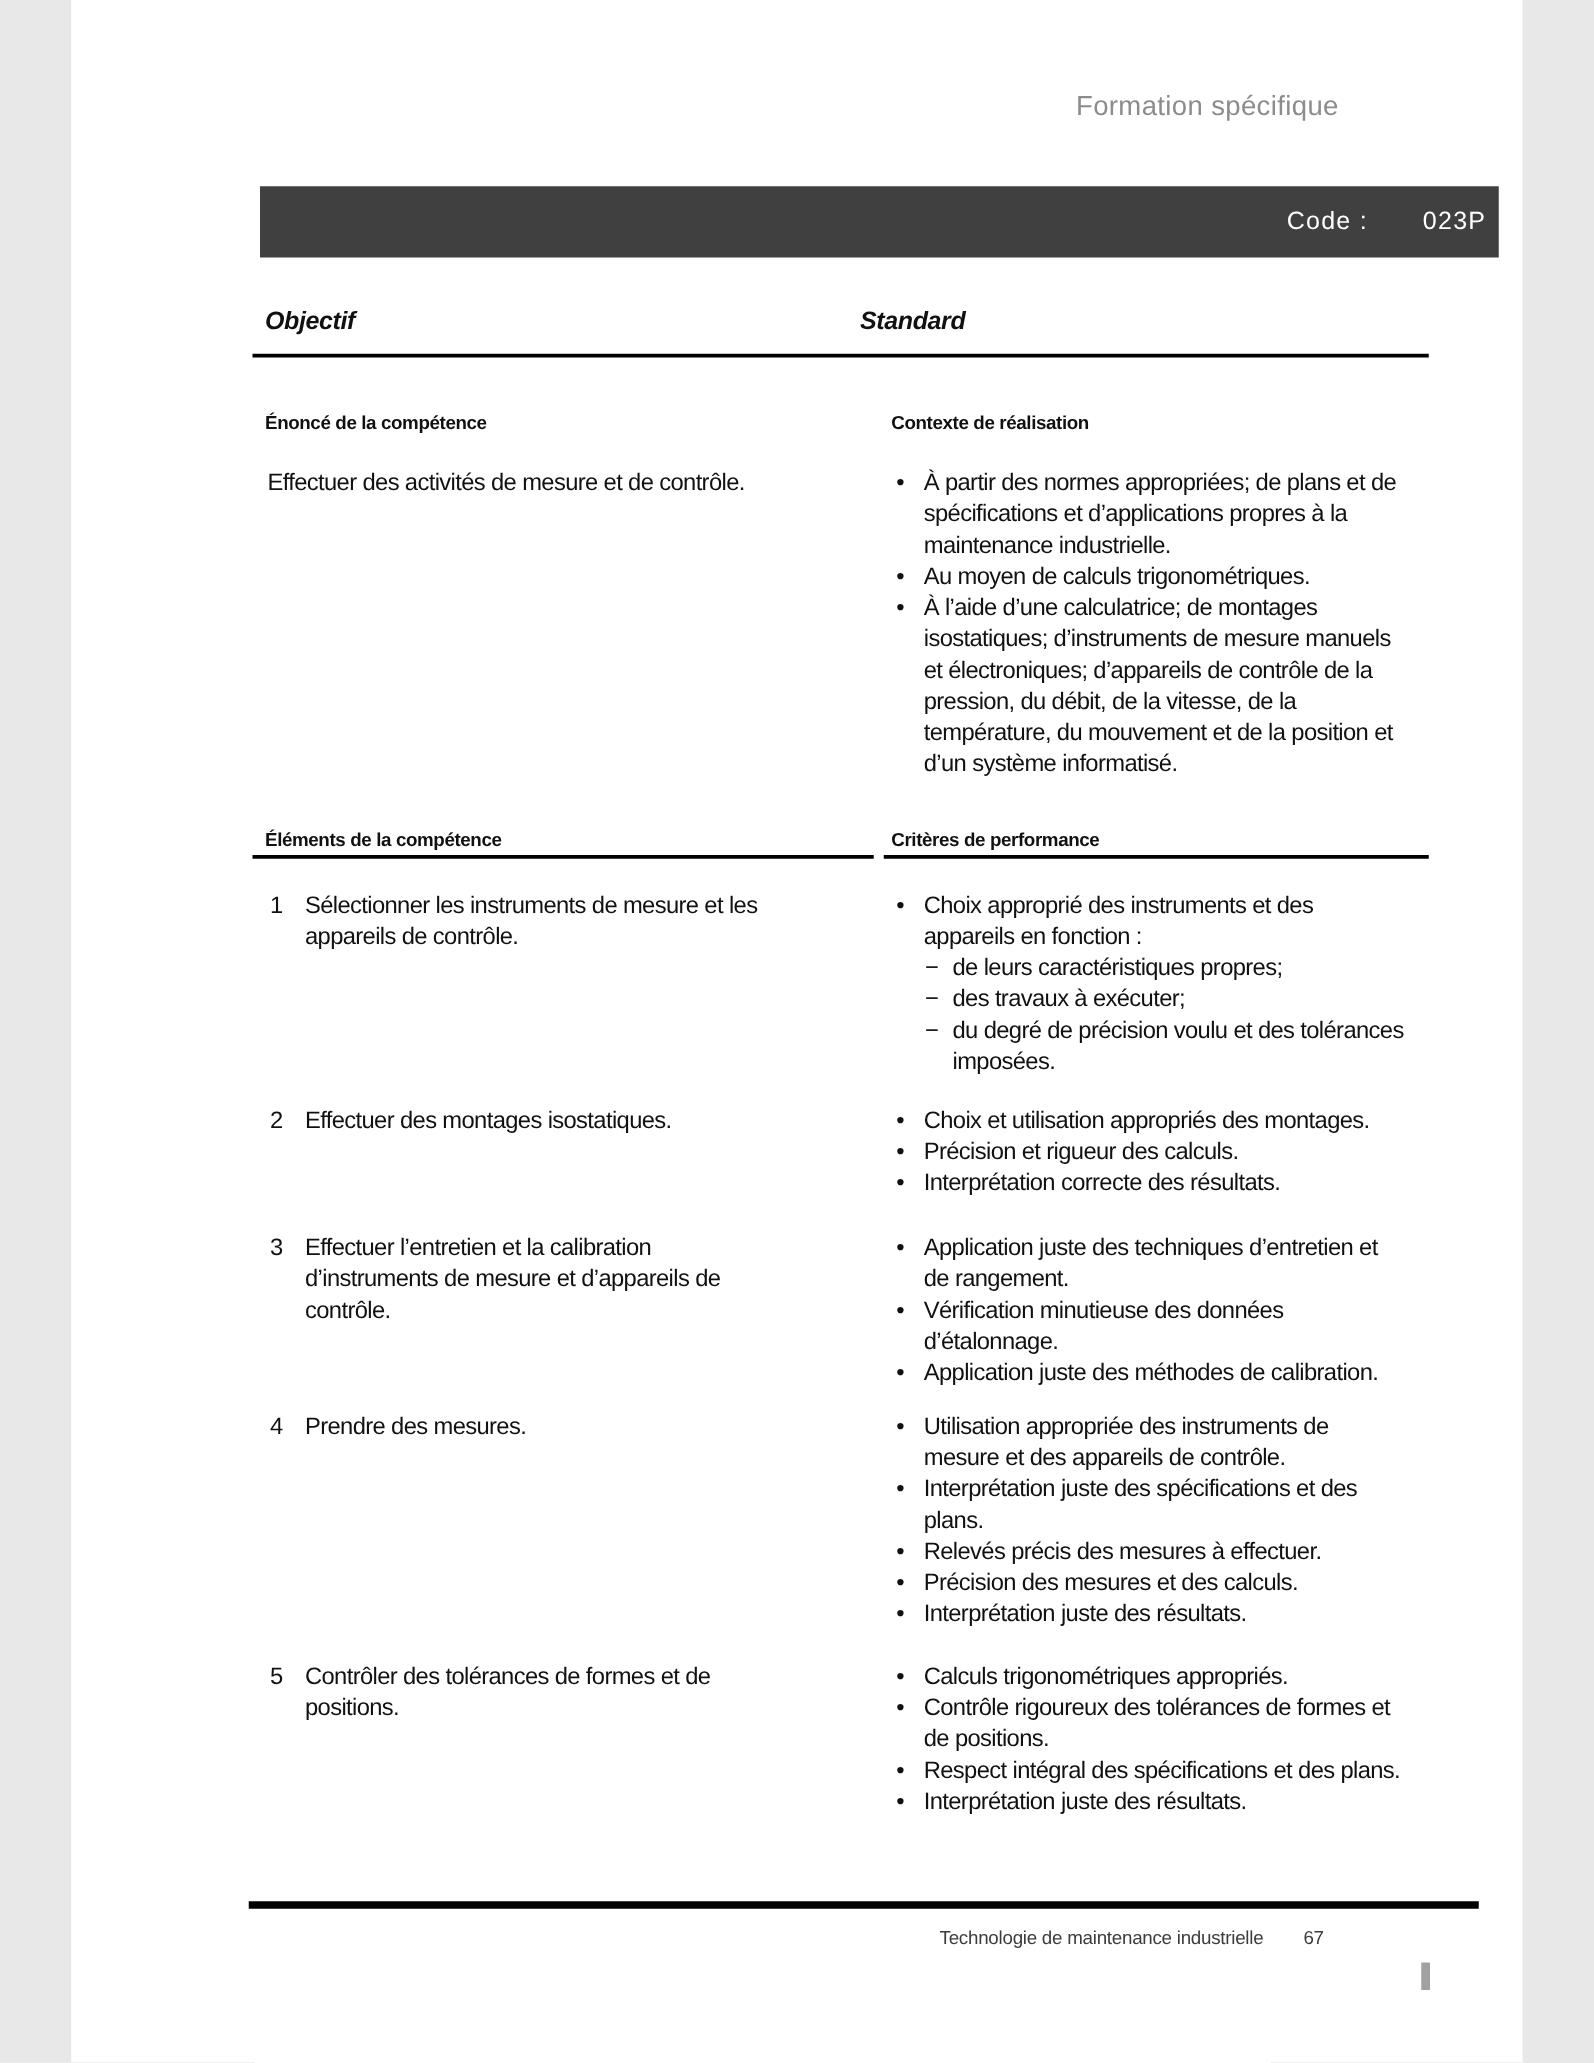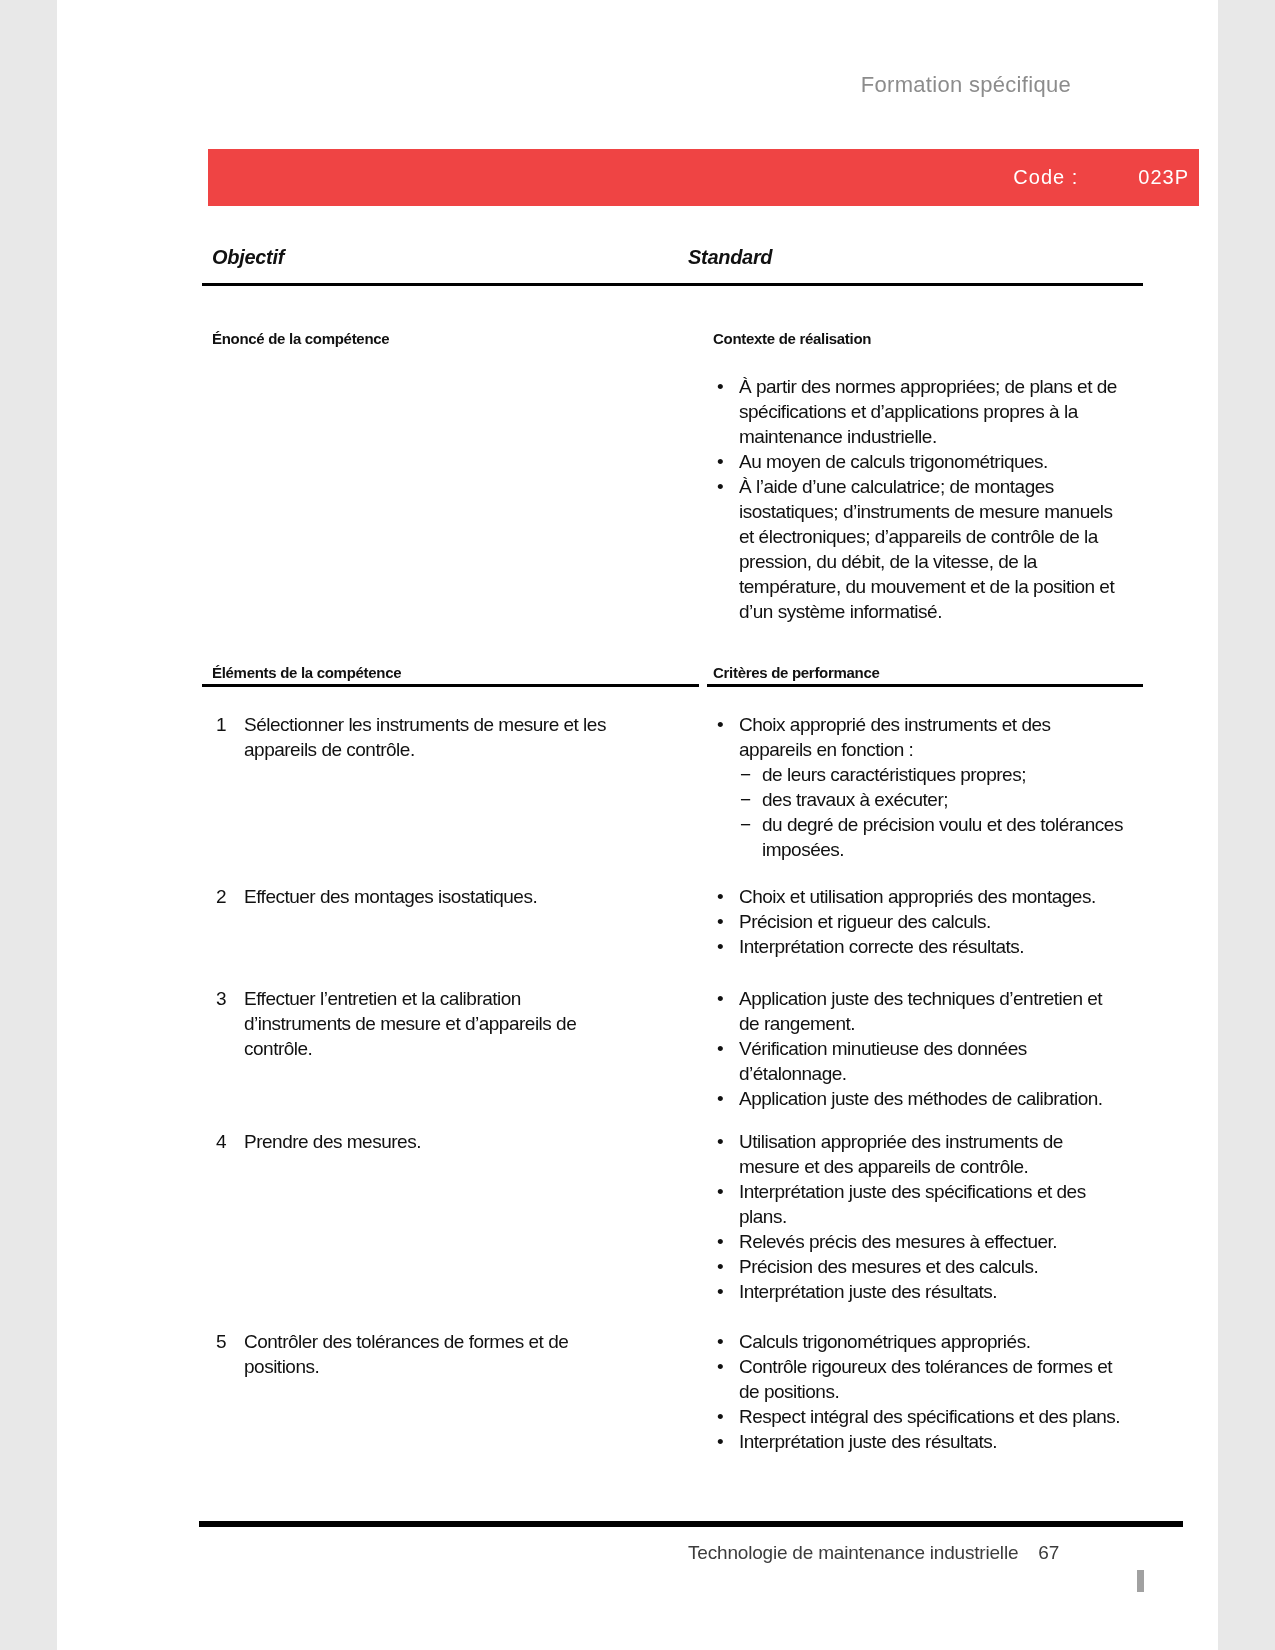--- a/index.html
+++ b/index.html
@@ -11,22 +11,22 @@
   .t  { font-size:19px; line-height:25px; letter-spacing:-0.5px; }
   .pre { white-space:pre-line; }
 
   .prog-label {
     position:absolute; top:72px; right:147px;
     font-size:22px; letter-spacing:0.3px; color:#8c8c8c;
   }
 
   .code-bar {
     position:absolute; left:151px; top:149px; width:991px; height:57px;
-    background:#ef4444; display:flex; align-items:center;
-    justify-content:flex-end; gap:60px; padding-right:10px; box-sizing:border-box;
+    background:#404040; display:flex; align-items:center;
+    justify-content:flex-end; gap:44px; padding-right:10px; box-sizing:border-box;
   }
   .code-bar span { color:#ffffff; font-size:20px; letter-spacing:1px; }
 
   .big-head {
     position:absolute; top:246px; font-size:20px; font-weight:bold;
     font-style:italic; letter-spacing:-0.3px;
   }
   .bh-left  { left:155px; }
   .bh-right { left:631px; }
 
@@ -57,22 +57,22 @@
   .bt { flex:1; }
 
   .row { position:absolute; left:0; width:1275px; }
   .r1 { top:712px; } .r2 { top:884px; } .r3 { top:986px; }
   .r4 { top:1129px; } .r5 { top:1329px; }
   .num { position:absolute; left:159px; top:0; }
   .el  { position:absolute; left:187px; top:0; width:432px; }
   .crit{ position:absolute; left:656px; top:0; width:445px; }
 
   .footer-text {
-    position:absolute; top:1542px; right:159px; display:flex; gap:20px;
-    font-size:19px; letter-spacing:-0.2px; color:#3c3c3c;
+    position:absolute; top:1542px; right:159px; display:flex; gap:32px;
+    font-size:15px; letter-spacing:-0.2px; color:#3c3c3c;
   }
   .page-edge-mark {
     position:absolute; left:1080px; top:1570px; width:7px; height:22px;
     background:#a1a1a1;
   }
 </style>
 </head>
 <body>
 
 <div class="page">
@@ -84,20 +84,21 @@
     <span>023P</span>
   </div>
 
   <div class="big-head bh-left">Objectif</div>
   <div class="big-head bh-right">Standard</div>
   <div class="rule rule-top"></div>
 
   <div class="sec-head sh-l1">Énoncé de la compétence</div>
   <div class="sec-head sh-r1">Contexte de réalisation</div>
 
+  <div class="enonce-text t pre">Effectuer des activités de mesure et de contrôle.</div>
 
   <div class="blist ctx t">
     <div class="b">
       <span class="bm">•</span>
       <span class="bt pre">À partir des normes appropriées; de plans et de
 spécifications et d’applications propres à la
 maintenance industrielle.</span>
     </div>
     <div class="b">
       <span class="bm">•</span>

